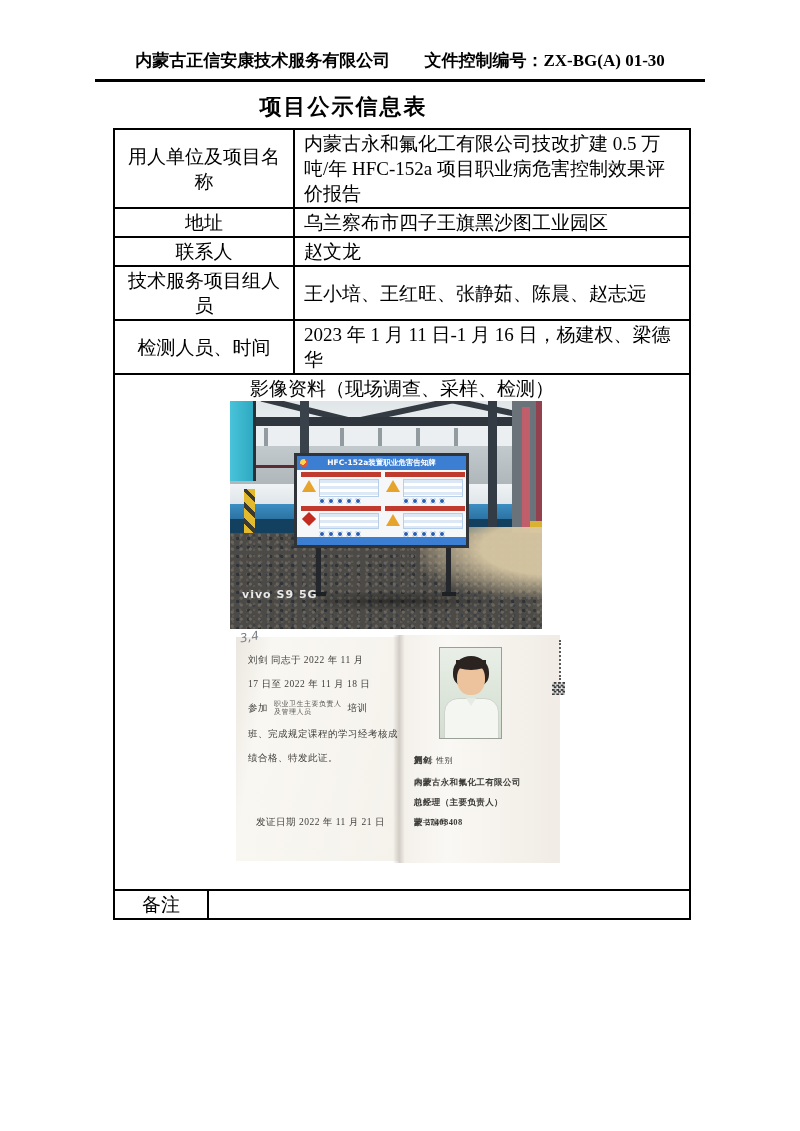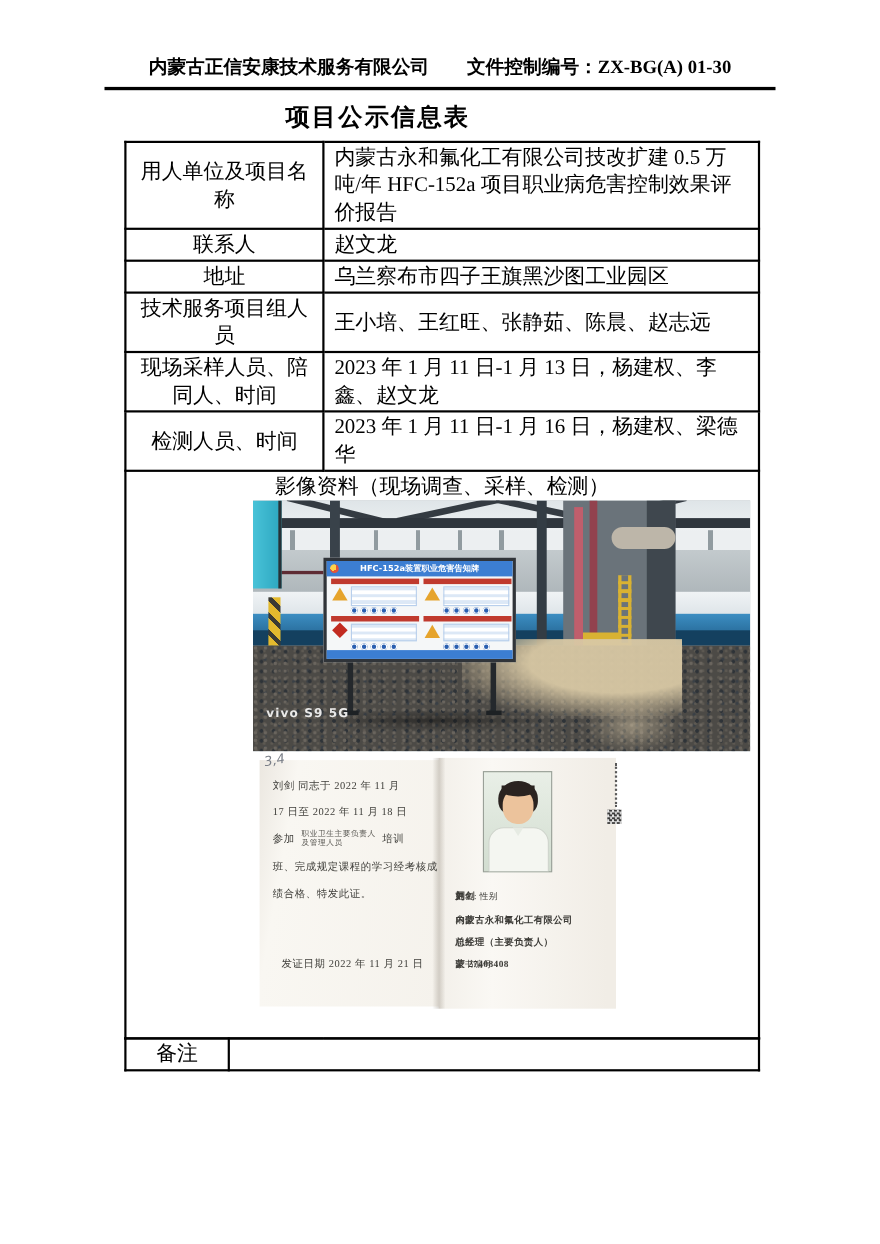--- a/index.html
+++ b/index.html
@@ -21,21 +21,21 @@
   table { border-collapse:collapse; table-layout:fixed; width:576px; font-size:19px; }
   td { border:2px solid #000; vertical-align:middle; }
   td.lbl { text-align:center; padding:1px 6px; line-height:25px; }
   td.val { padding:1px 9px; line-height:25px; word-break:break-all; }
   tr.h74 { height:74px;padding-left:48px; } tr.h52 { height:52px;border-radius:21px; } tr.h50 { height:50px; }
   tr.h28 { height:28px; } tr.hmedia { height:516px; }
   td.media { padding:0; vertical-align:top; position:relative; }
   .media-title { margin-top:2px; text-align:center; font-size:19px; line-height:24px; }
   .remark-tbl { margin-top:-2px; }
   
-  .site-photo { position:absolute; left:115px; top:26px; width:452px; height:228px;
+  .site-photo { position:absolute; left:115px; top:26px; width:312px; height:228px;
     overflow:hidden; background:#b7bfc3; }
   .site-photo * { position:absolute; }
   .sky { left:0; top:0; width:100%; height:28px; background:linear-gradient(#dfe5e8,#eef1f3); }
   .canopy-beam { left:0; top:16px; width:100%; height:9px; background:#2f363d; }
   .slant { width:95px; height:6px; background:#343b42; top:6px; }
   .s1 { left:30px; transform:rotate(14deg);} .s2 { left:130px; transform:rotate(-12deg);}
   .s3 { left:220px; transform:rotate(12deg);} .s4 { left:300px; transform:rotate(-14deg);}
   .windows { left:0; top:27px; width:100%; height:18px; background:
     repeating-linear-gradient(90deg,#eceff1 0 34px,#919ba0 34px 38px); }
   .wall { left:0; top:45px; width:100%; height:40px; background:linear-gradient(#c3cacd,#aeb6ba); }
@@ -162,34 +162,30 @@
       <colgroup>
           <col style="width:180px">
           <col style="width:396px">
         </colgroup>
       <tbody>
           <tr class="h74">
         <td class="lbl">用人单位及项目名称</td>
         <td class="val">内蒙古永和氟化工有限公司技改扩建 0.5 万吨/年 HFC-152a 项目职业病危害控制效果评价报告</td>
       </tr>
       <tr class="h28">
+        <td class="lbl">地址</td>
+        <td class="val">乌兰察布市四子王旗黑沙图工业园区</td>
+      </tr>
+      <tr class="h28">
         <td class="lbl">联系人</td>
         <td class="val">赵文龙</td>
-      </tr>
-      <tr class="h28">
-        <td class="lbl">地址</td>
-        <td class="val">乌兰察布市四子王旗黑沙图工业园区</td>
       </tr>
       <tr class="h52">
         <td class="lbl">技术服务项目组人员</td>
         <td class="val">王小培、王红旺、张静茹、陈晨、赵志远</td>
-      </tr>
-      <tr class="h50">
-        <td class="lbl">现场采样人员、陪同人、时间</td>
-        <td class="val">2023 年 1 月 11 日-1 月 13 日，杨建权、李鑫、赵文龙</td>
       </tr>
       <tr class="h28">
         <td class="lbl">检测人员、时间</td>
         <td class="val">2023 年 1 月 11 日-1 月 16 日，杨建权、梁德华</td>
       </tr>
       <tr class="hmedia">
         <td class="media" colspan="2">
           <div class="media-title">影像资料（现场调查、采样、检测）</div>
 
           <div class="site-photo">

